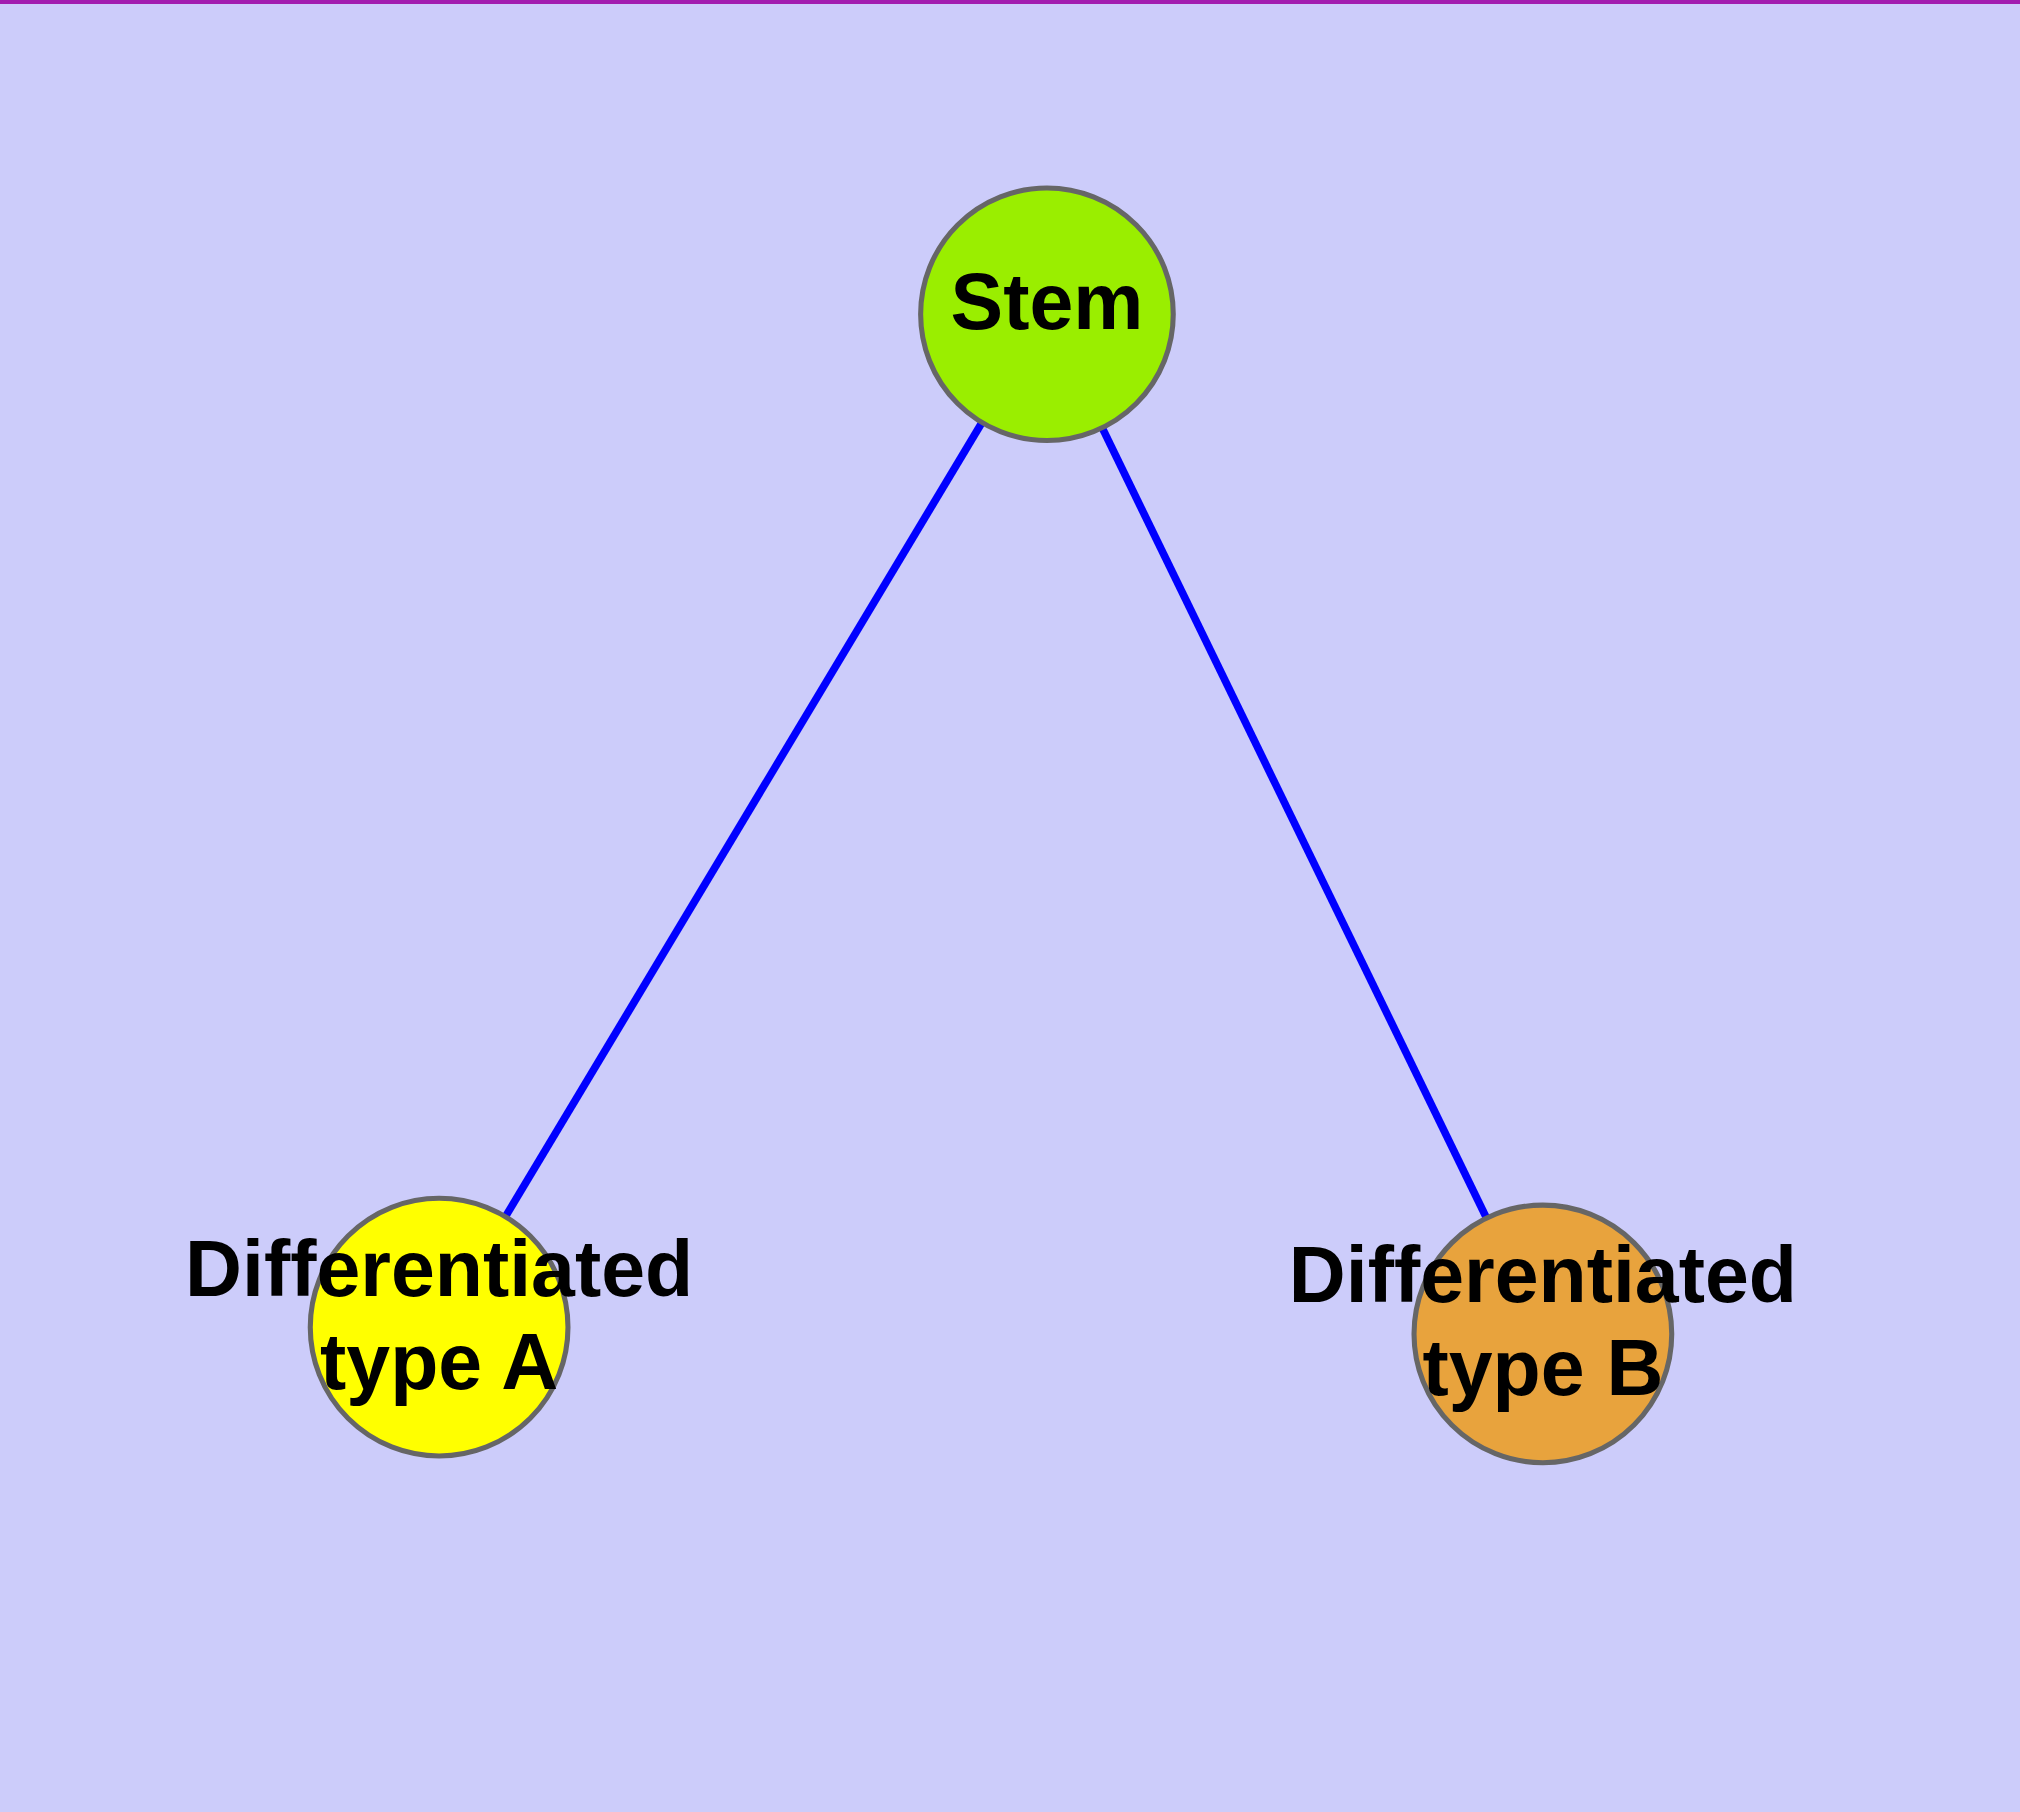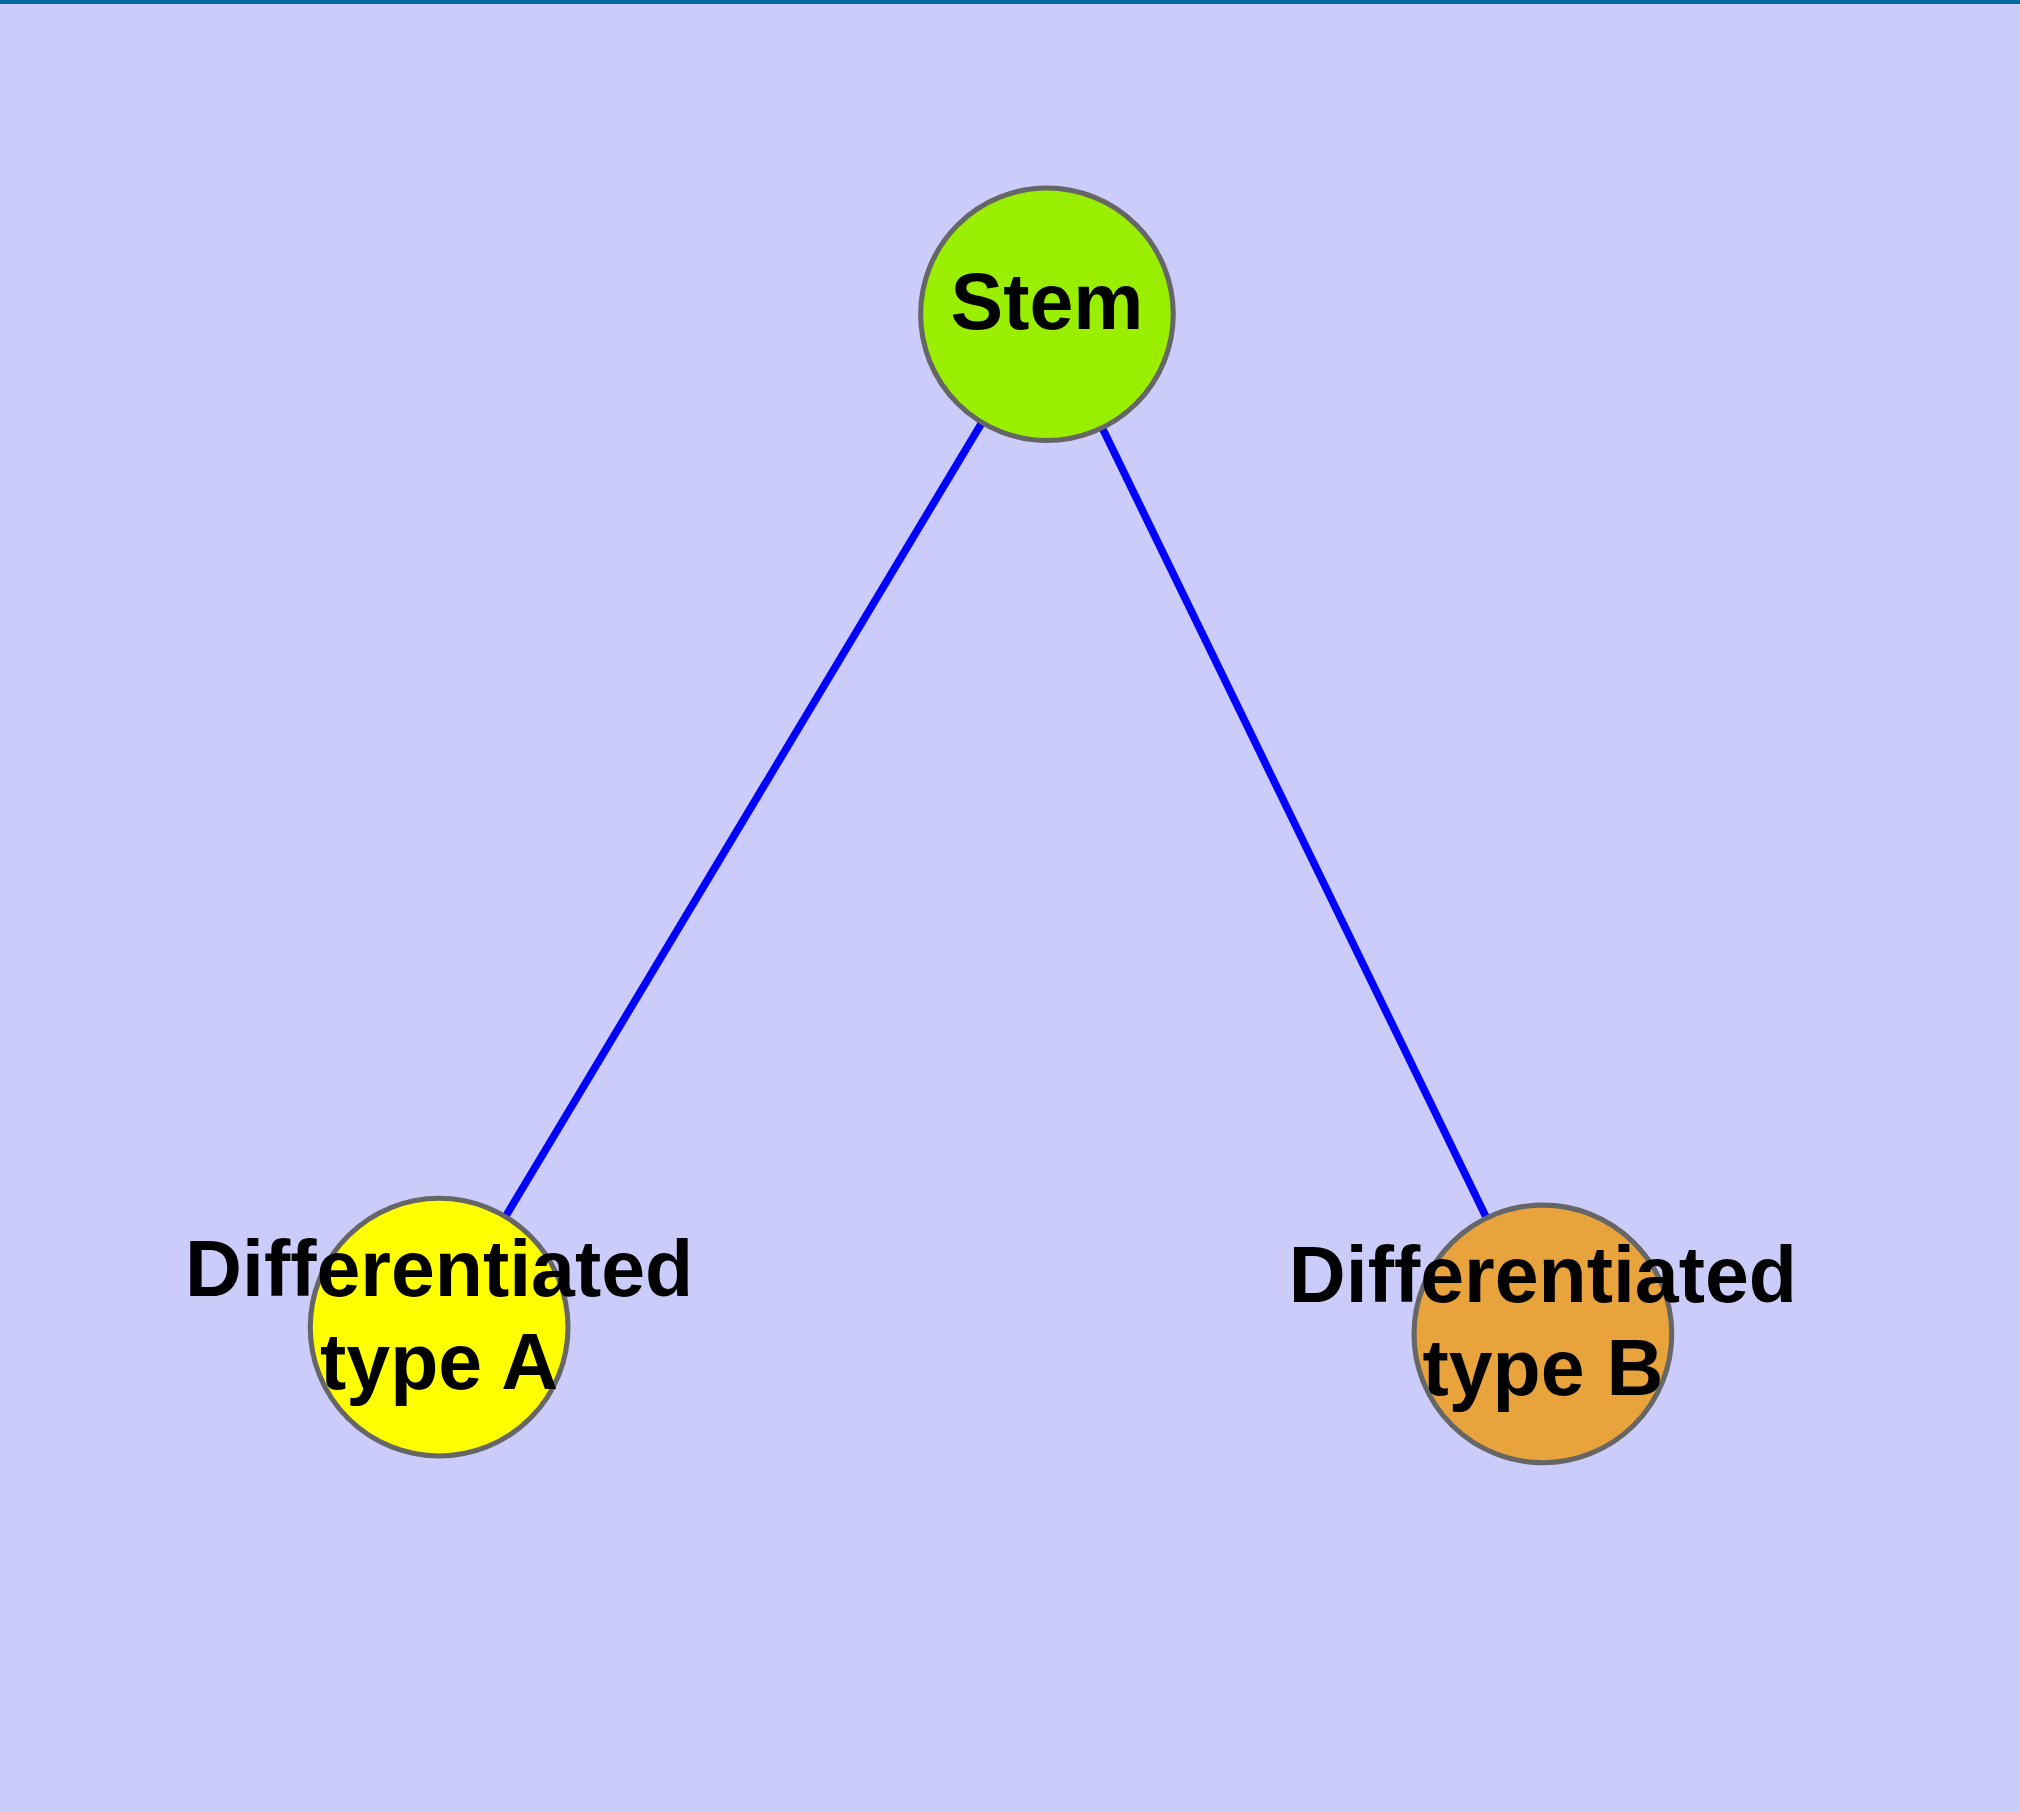--- a/index.html
+++ b/index.html
@@ -5,21 +5,21 @@
 <style>
   html, body {
     margin: 0;
     padding: 0;
     background: #ffffff;
   }
   #canvas {
     position: relative;
     width: 2021px;
     height: 1812px;
-    background: #0369a1;
+    background: #a21caf;
     overflow: hidden;
     font-family: "Liberation Sans", sans-serif;
   }
   #plot-area {
     position: absolute;
     left: 0;
     top: 4.2px;
     width: 2021px;
     height: 1808px;
     background: #ccccfa;

